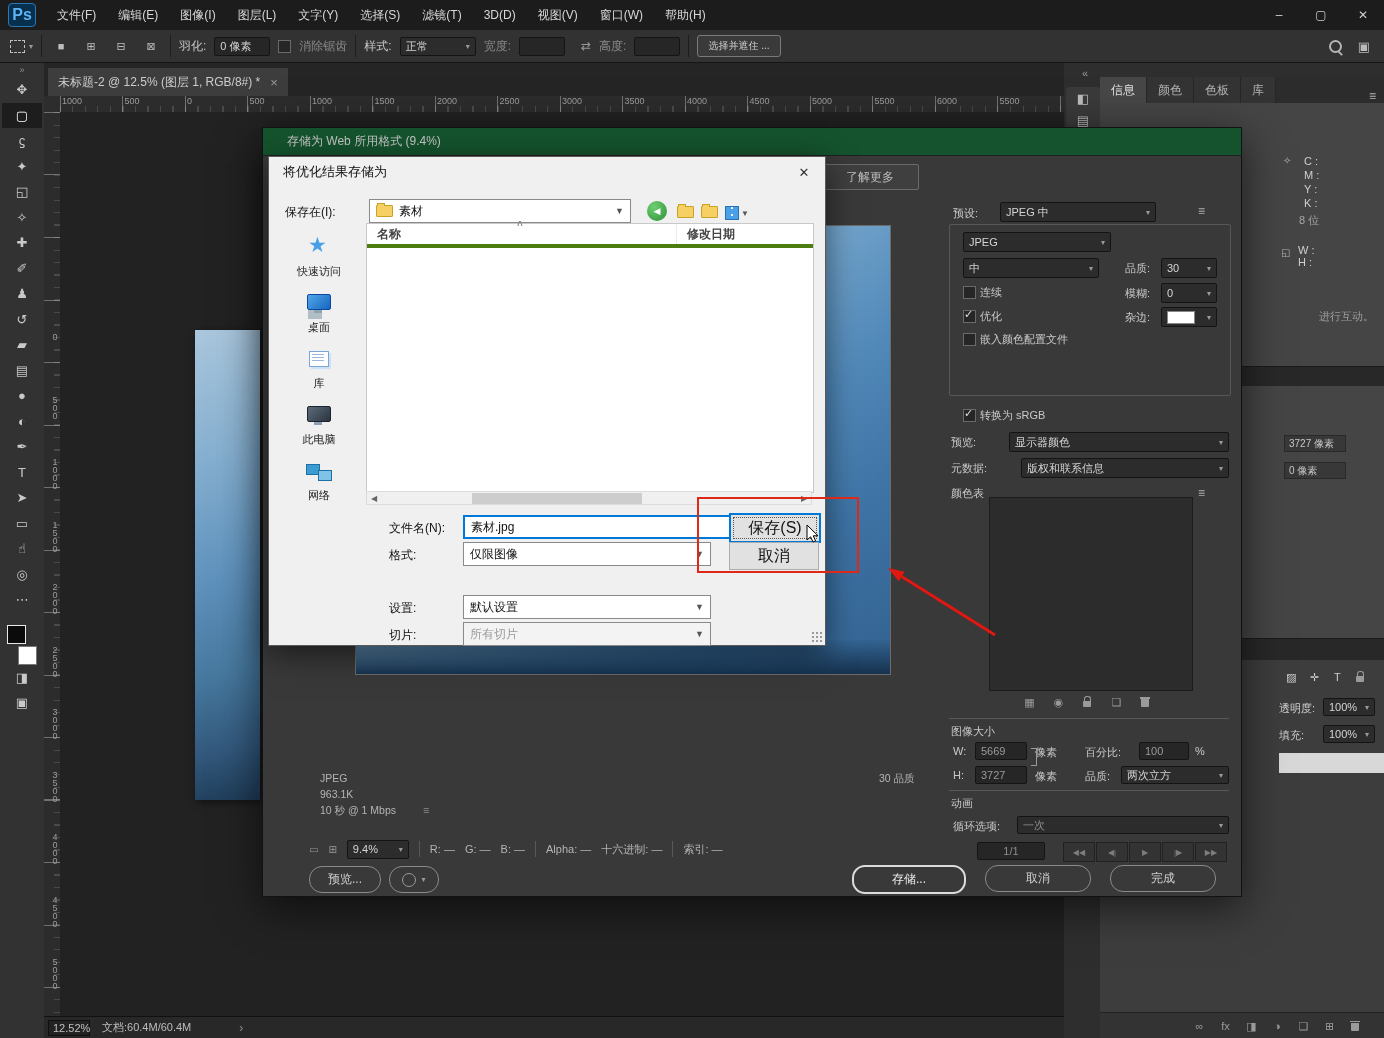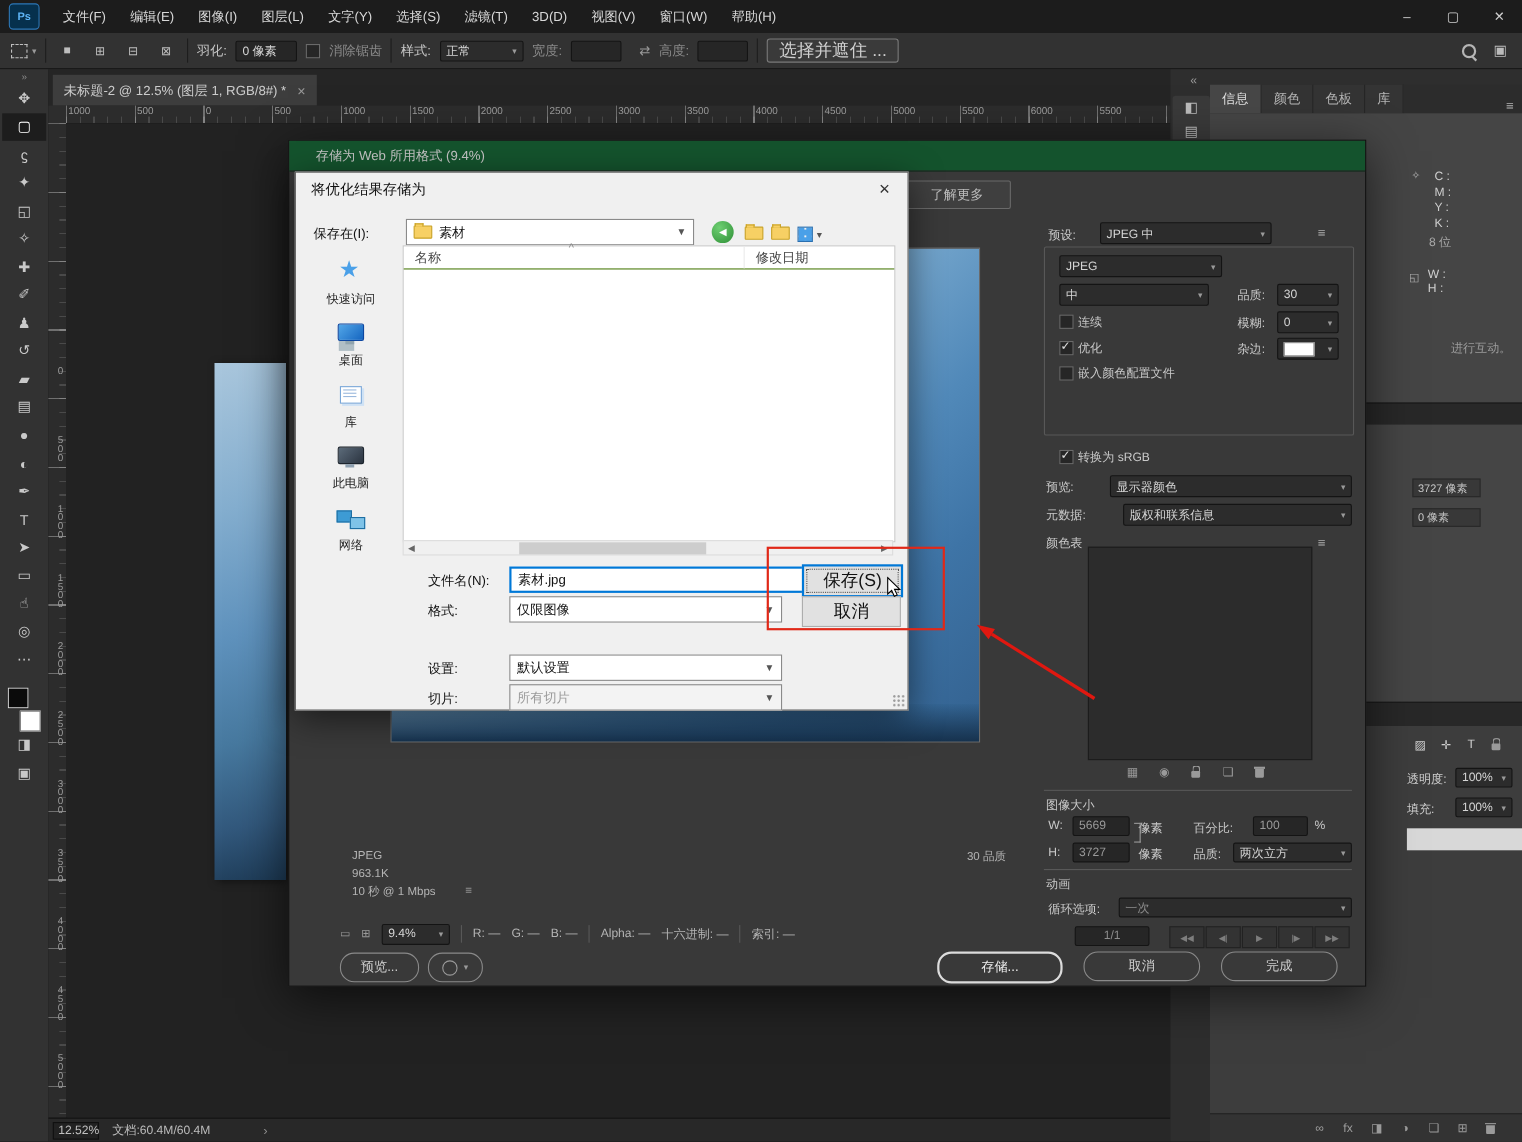--- a/index.html
+++ b/index.html
@@ -3,39 +3,39 @@
 <meta charset="utf-8">
 <style>
   html,body{margin:0;padding:0;background:#111;}
   #app{position:relative;width:1384px;height:1038px;background:#262626;overflow:hidden;
        font-family:"Liberation Sans","DejaVu Sans",sans-serif;font-size:12px;color:#ddd;
        -webkit-font-smoothing:antialiased;}
   .abs{position:absolute;}
   
   .menubar{left:0;top:0;width:1384px;height:30px;background:#1c1c1c;display:flex;align-items:center;border-bottom:1px solid #000;}
   .ps-logo{width:26px;height:22px;margin:0 10px 0 8px;background:#06304d;border:1px solid #2d76b5;border-radius:4px;
-           color:#5db3f5;font-size:10px;font-weight:bold;display:flex;align-items:center;justify-content:center;}
+           color:#5db3f5;font-size:16px;font-weight:bold;display:flex;align-items:center;justify-content:center;}
   .menu-item{padding:0 11px;line-height:30px;color:#d8d8d8;font-size:12px;cursor:default;}
   .win-controls{margin-left:auto;display:flex;}
   .win-ctrl{width:42px;text-align:center;line-height:30px;color:#cfcfcf;font-size:12px;}
   
   .optionsbar{left:0;top:30px;width:1384px;height:33px;background:#323232;border-bottom:1px solid #151515;
               display:flex;align-items:center;gap:8px;padding-left:10px;box-sizing:border-box;}
   .ob-sep{width:1px;height:22px;background:#1d1d1d;}
   .ob-label{color:#c6c6c6;font-size:12px;}
   .ob-label.dim{color:#8a8a8a;}
   .dk-input{background:#262626;border:1px solid #141414;border-radius:2px;height:19px;display:flex;align-items:center;
             padding:0 5px;color:#d5d5d5;font-size:11px;box-sizing:border-box;}
   .dk-select{background:#2c2c2c;border:1px solid #141414;border-radius:2px;height:19px;display:flex;align-items:center;
              justify-content:space-between;padding:0 5px;color:#d5d5d5;font-size:11px;box-sizing:border-box;gap:6px;}
   .dk-select .car{color:#9a9a9a;font-size:8px;}
   .dk-check{width:11px;height:11px;background:#262626;border:1px solid #6a6a6a;display:inline-block;position:relative;flex:none;}
   .dk-check.checked::after{content:"✓";position:absolute;left:0;top:-3px;color:#e0e0e0;font-size:11px;}
   .mode-ic{width:22px;height:22px;display:flex;align-items:center;justify-content:center;color:#bdbdbd;font-size:11px;border-radius:2px;}
-  .ob-btn{height:22px;border:1px solid #7a7a7a;border-radius:3px;color:#cfcfcf;display:flex;align-items:center;padding:0 10px;font-size:16px;background:#3a3a3a;}
+  .ob-btn{height:22px;border:1px solid #7a7a7a;border-radius:3px;color:#cfcfcf;display:flex;align-items:center;padding:0 10px;font-size:10px;background:#3a3a3a;}
   .preset-ic{width:13px;height:11px;border:1px dashed #bfbfbf;display:inline-block;}
   .icon-mag{width:9px;height:9px;border:2px solid #b5b5b5;border-radius:50%;position:relative;display:inline-block;}
   .icon-mag::after{content:"";position:absolute;width:2px;height:6px;background:#b5b5b5;left:8px;top:8px;transform:rotate(-45deg);}
   
   .toolbar{left:0;top:63px;width:44px;height:975px;background:#323232;border-right:1px solid #1b1b1b;display:flex;flex-direction:column;align-items:center;}
   .tb-collapse{color:#8d8d8d;font-size:9px;height:14px;line-height:14px;}
   .tool{width:40px;height:25.5px;display:flex;align-items:center;justify-content:center;color:#c9c9c9;font-size:13px;}
   .tool.selected{background:#1d1d1d;color:#ffffff;}
   .swatches{position:relative;width:34px;height:42px;margin-top:10px;}
   .swatch-bg{position:absolute;right:2px;bottom:0;width:17px;height:17px;background:#ffffff;border:1px solid #777;}
@@ -111,21 +111,21 @@
   .windlg-title{position:absolute;left:0;top:0;width:100%;height:30px;display:flex;align-items:center;padding-left:14px;box-sizing:border-box;font-size:13px;color:#101010;}
   .windlg-close{position:absolute;right:0;top:0;width:42px;height:30px;display:flex;align-items:center;justify-content:center;font-size:13px;color:#333;}
   .w-label{position:absolute;font-size:12px;color:#111;}
   .w-combo{position:absolute;background:#ffffff;border:1px solid #8a8a8a;display:flex;align-items:center;gap:6px;padding:0 6px;box-sizing:border-box;font-size:12px;color:#111;}
   .w-combo .car{margin-left:auto;color:#555;font-size:9px;}
   .w-combo.focus{border:2px solid #0078d7;}
   .w-combo.disabled{background:#f3f3f3;color:#9a9a9a;}
   .w-btn{position:absolute;background:#e1e1e1;border:1px solid #adadad;font-size:16px;color:#111;display:flex;align-items:center;justify-content:center;}
   .w-btn.default{border:2px solid #0078d7;outline:1px dotted #555;outline-offset:-5px;}
   .filelist{position:absolute;left:97px;top:66px;width:446px;height:268px;background:#fff;border:1px solid #c9c9c9;}
-  .fl-head{position:absolute;left:0;top:0;width:100%;height:20px;border-bottom:1px solid #4d7c0f;display:flex;font-size:12px;color:#444;}
+  .fl-head{position:absolute;left:0;top:0;width:100%;height:20px;border-bottom:4px solid #4d7c0f;display:flex;font-size:12px;color:#444;font-weight:bold;}
   .fl-col{padding:2px 10px;box-sizing:border-box;border-right:1px solid #eaeaea;}
   .fl-empty{position:absolute;left:0;top:28px;width:100%;text-align:center;font-size:12px;color:#555;}
   .hscroll{position:absolute;left:97px;top:334px;width:446px;height:14px;background:#f0f0f0;border:1px solid #dcdcdc;box-sizing:border-box;}
   .hs-arrow{position:absolute;top:1px;width:14px;height:10px;color:#666;font-size:8px;text-align:center;line-height:11px;}
   .hs-thumb{position:absolute;left:105px;top:1px;width:170px;height:11px;background:#cdcdcd;}
   .place{height:56px;display:flex;flex-direction:column;align-items:center;justify-content:center;gap:4px;font-size:11px;color:#222;}
   .pl-icon{width:30px;height:24px;position:relative;}
   .pl-icon[data-icon="quick-access"]::before{content:"★";position:absolute;left:4px;top:-3px;color:#4aa0e8;font-size:21px;}
   .pl-icon[data-icon="desktop"]::before{content:"";position:absolute;left:3px;top:2px;width:22px;height:14px;background:linear-gradient(135deg,#53a7e8,#1565c0);border:1px solid #0d47a1;border-radius:2px;}
   .pl-icon[data-icon="desktop"]::after{content:"";position:absolute;left:10px;top:18px;width:8px;height:3px;background:#90a4ae;box-shadow:-3px 3px 0 3px #b0bec5;}

